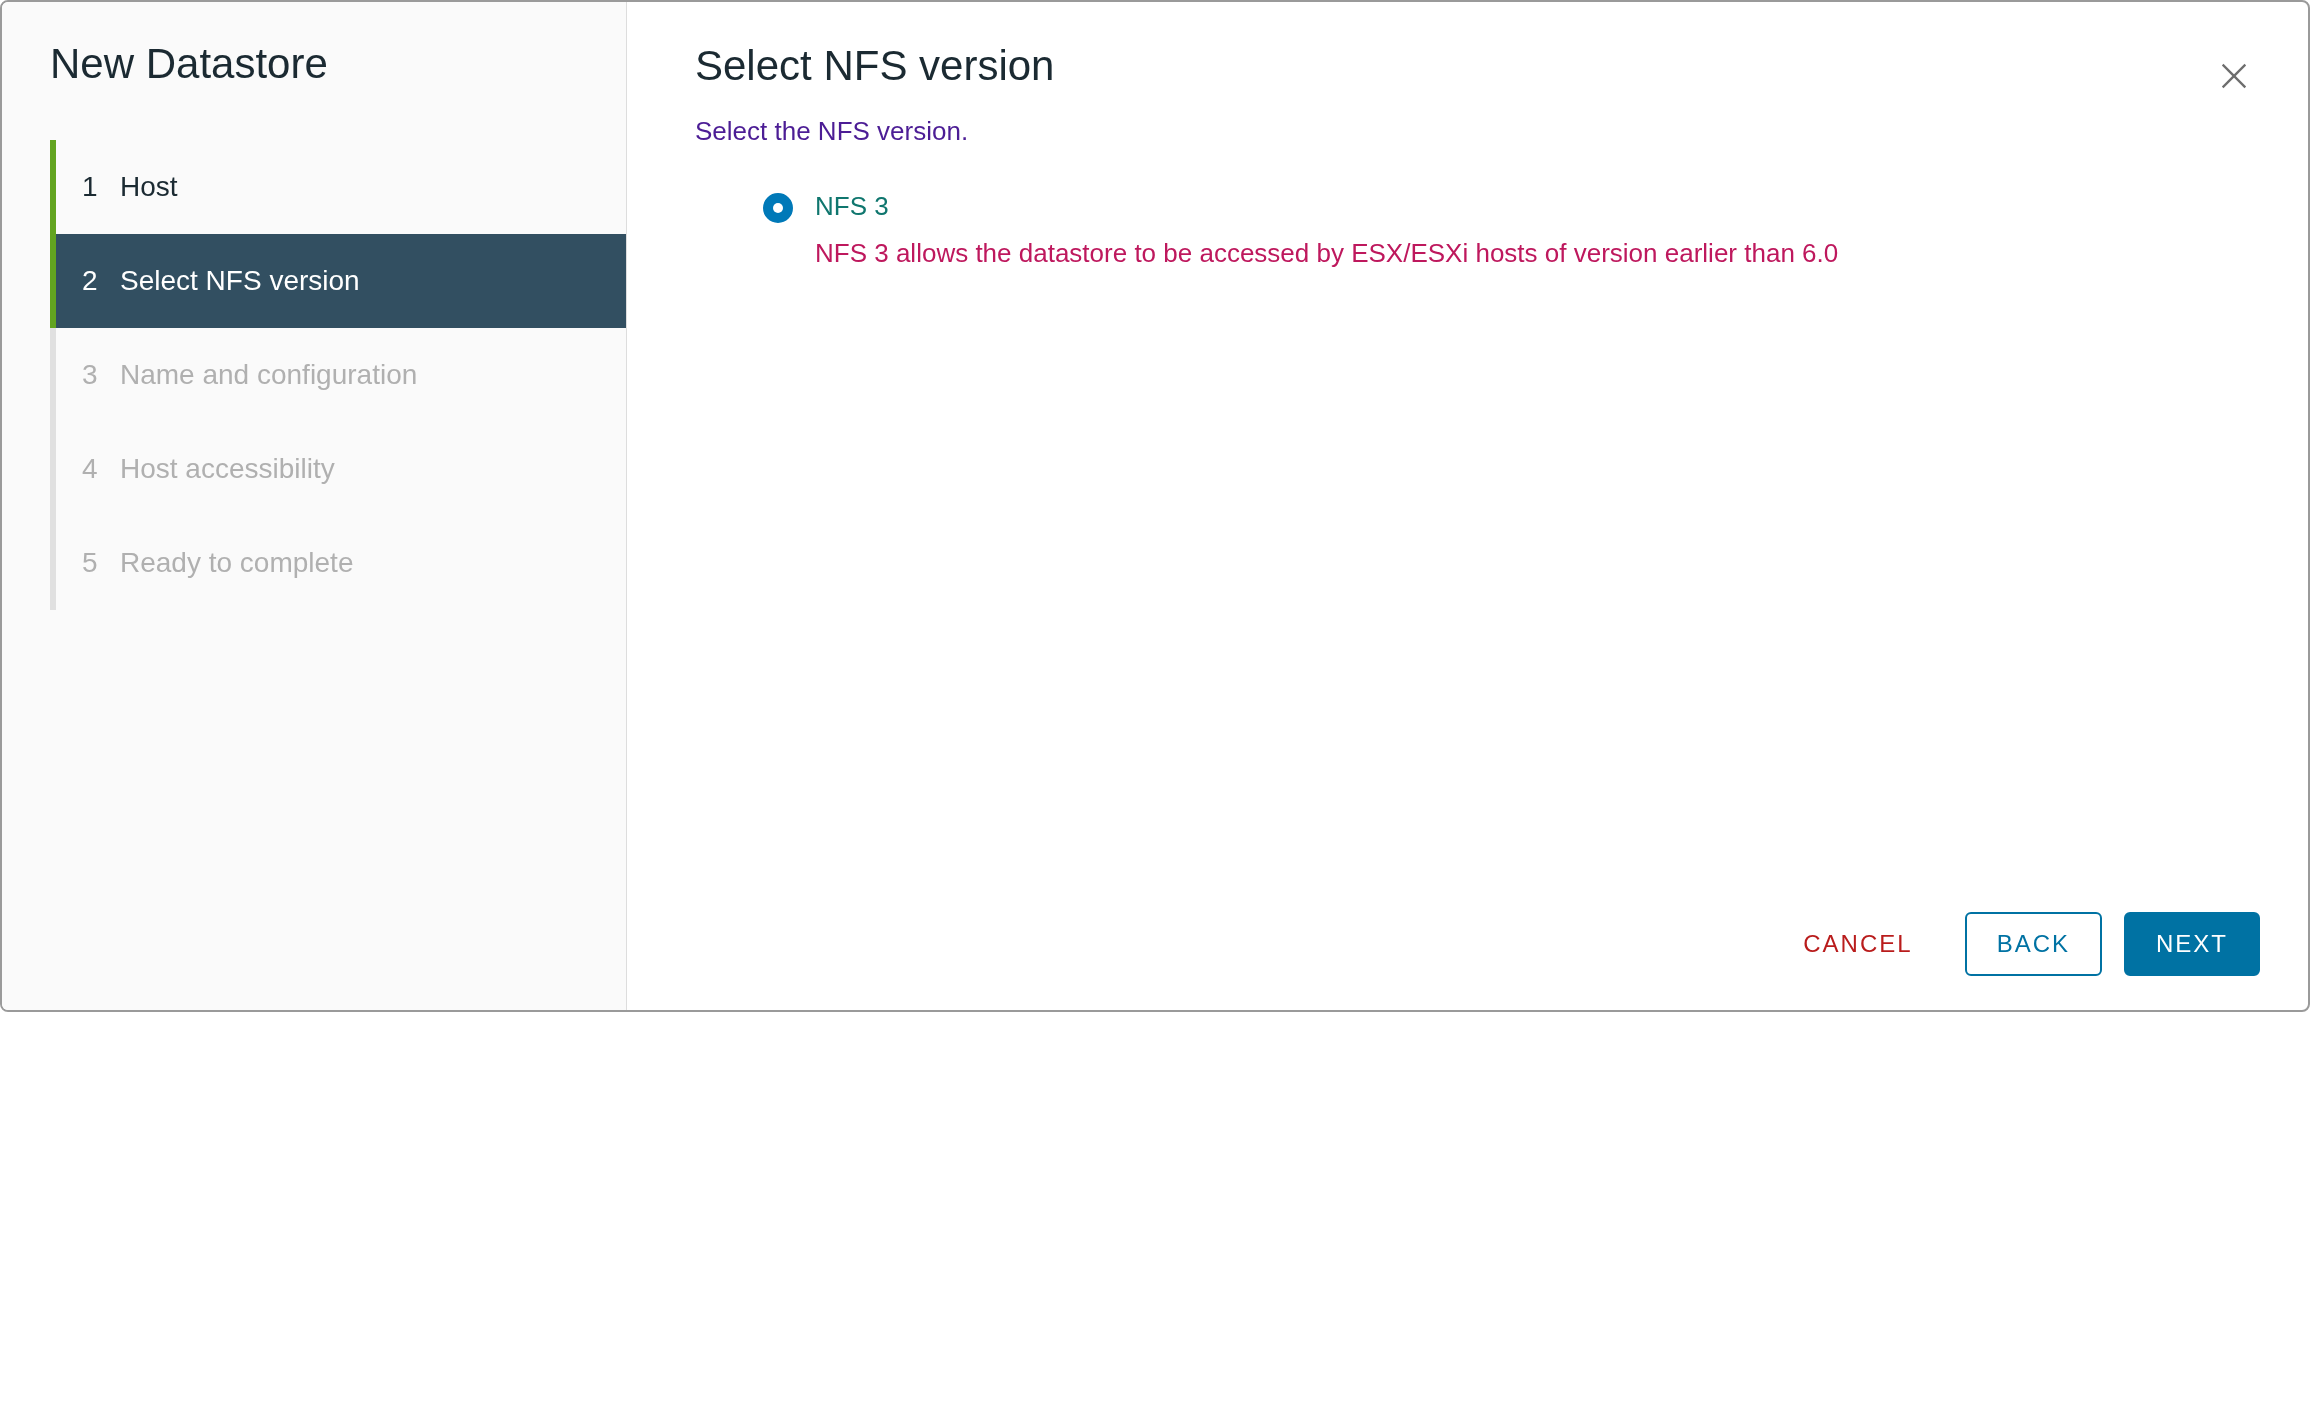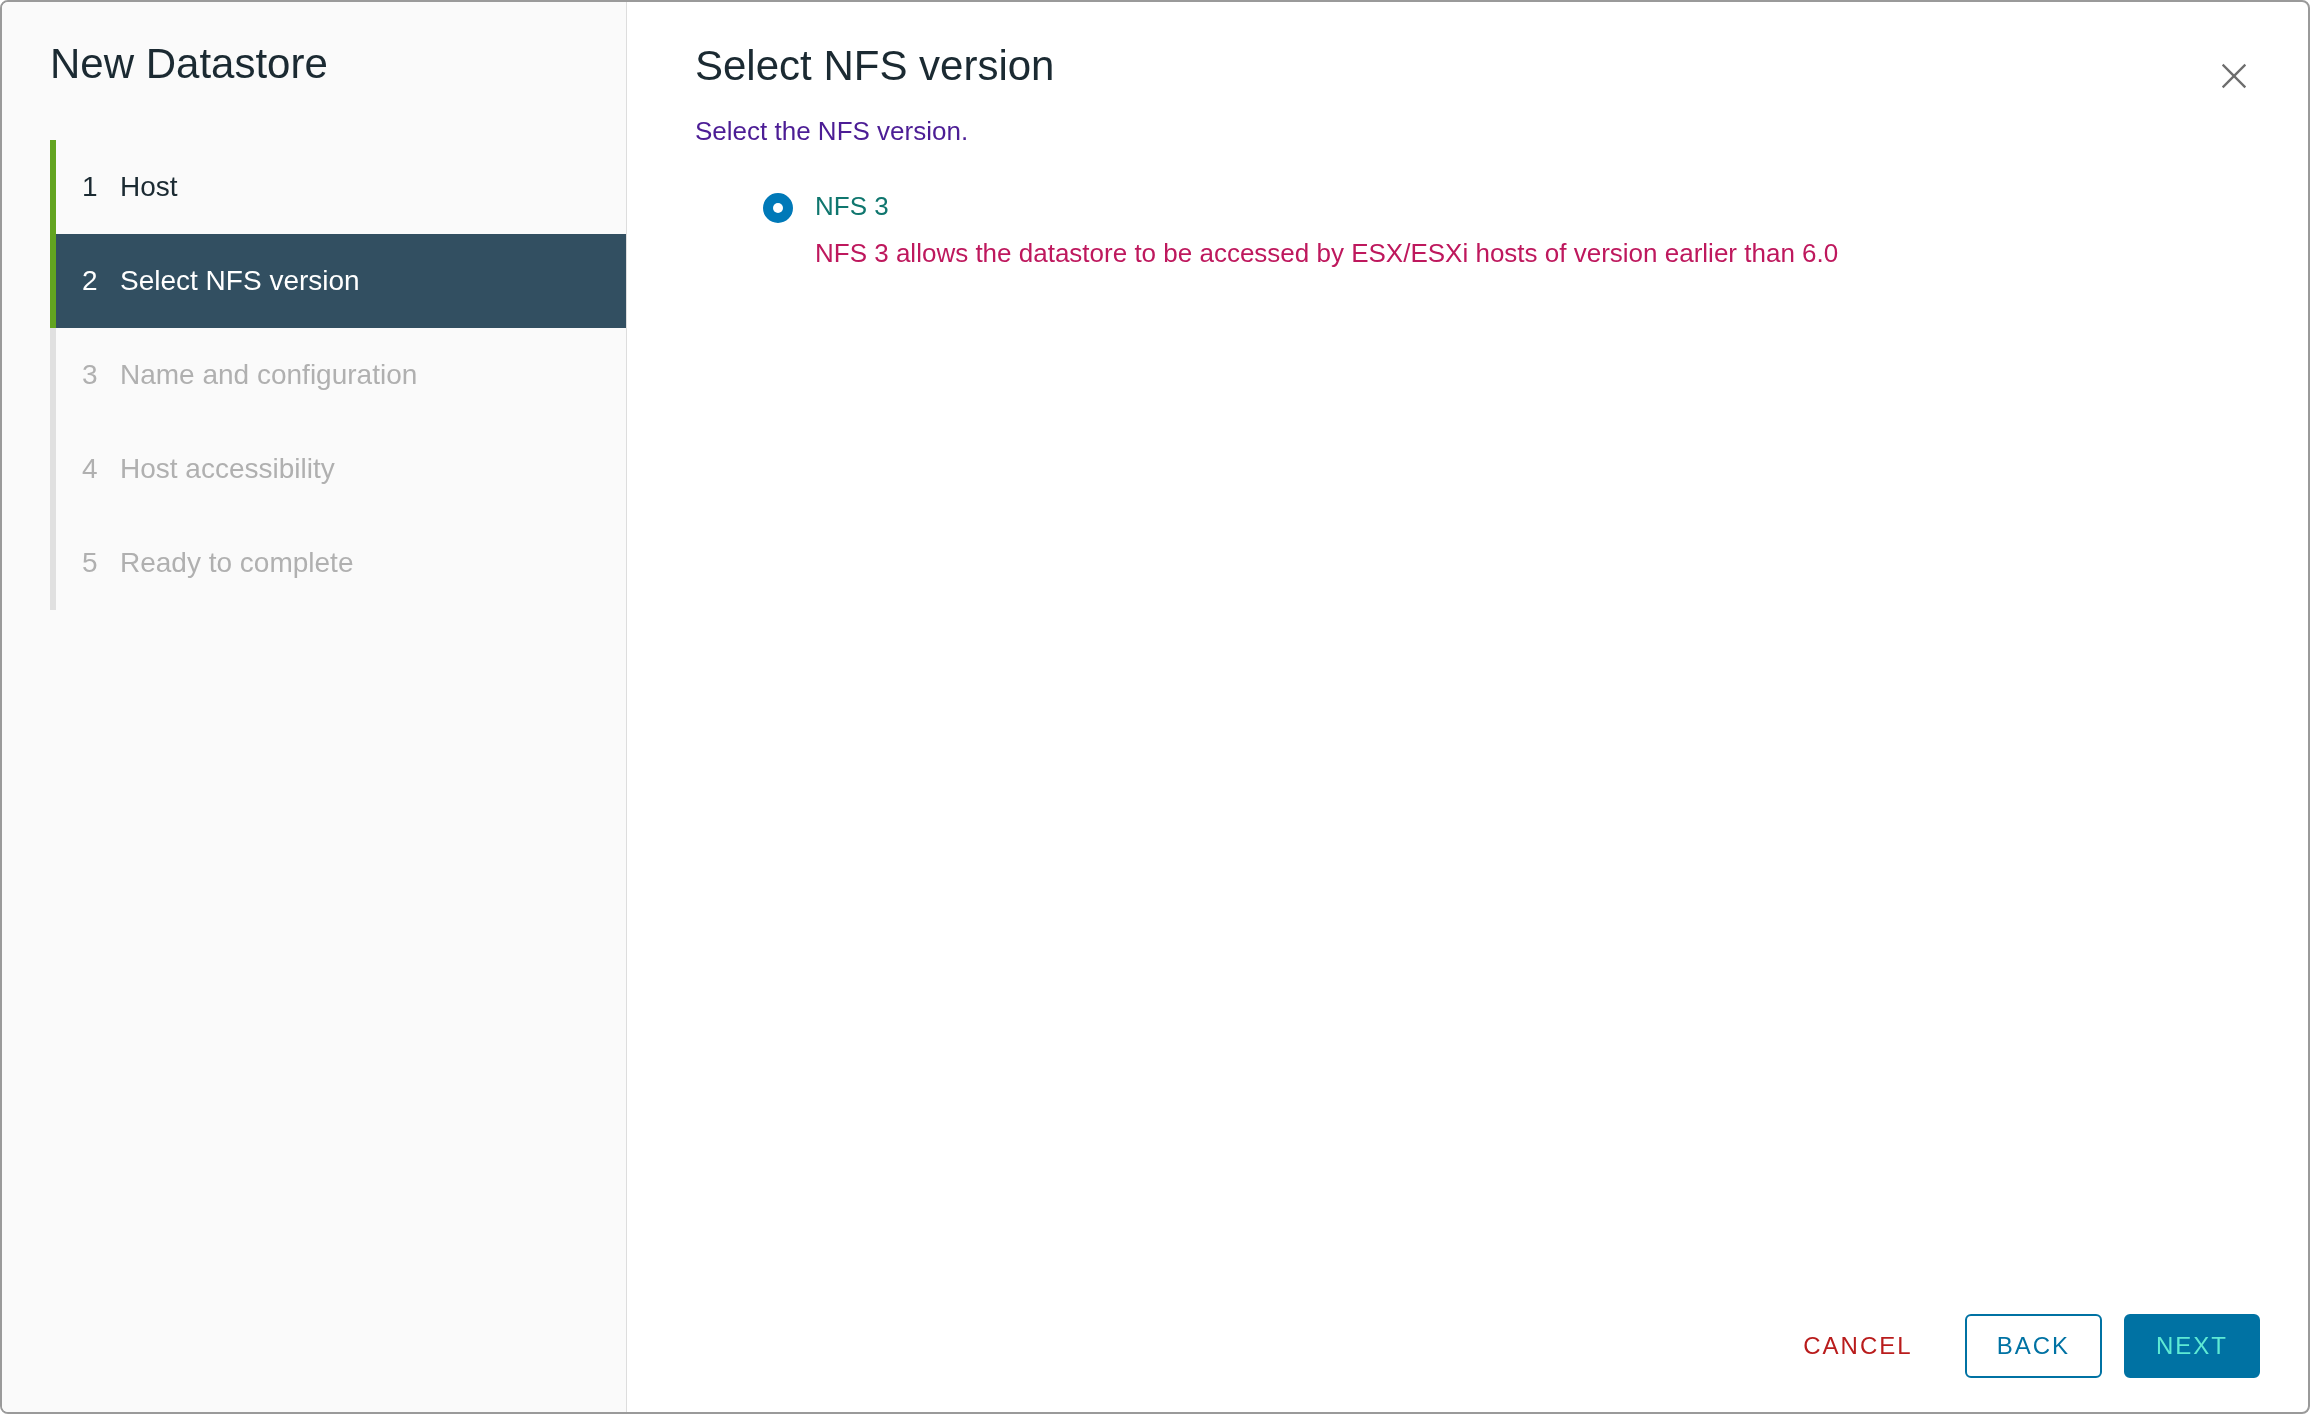--- a/index.html
+++ b/index.html
@@ -7,21 +7,21 @@
       margin: 0;
       padding: 0;
     }
     body {
       font-family: -apple-system, BlinkMacSystemFont, "Segoe UI", "Helvetica Neue", Arial, sans-serif;
       background: #fff;
       color: #1b2a32;
     }
     .dialog {
       width: 2310px;
-      height: 1414px;
+      height: 1012px;
       border: 2px solid #9a9a9a;
       border-radius: 8px;
       display: flex;
       overflow: hidden;
       background: #fff;
     }
     .sidebar {
       width: 625px;
       background: #fafafa;
       border-right: 1px solid #ddd;
@@ -189,21 +189,21 @@
     .btn-cancel {
       color: #b91c1c;
     }
     .btn-back {
       border: 2px solid #0072a3;
       color: #0072a3;
       background: #fff;
     }
     .btn-next {
       background: #0072a3;
-      color: #5eead4;
+      color: #ffffff;
       border: 2px solid #0072a3;
     }
   </style>
 </head>
 <body>
 
 <div class="dialog">
   <aside class="sidebar">
     <h1 class="sidebar-title">New Datastore</h1>
     <ul class="steps">

